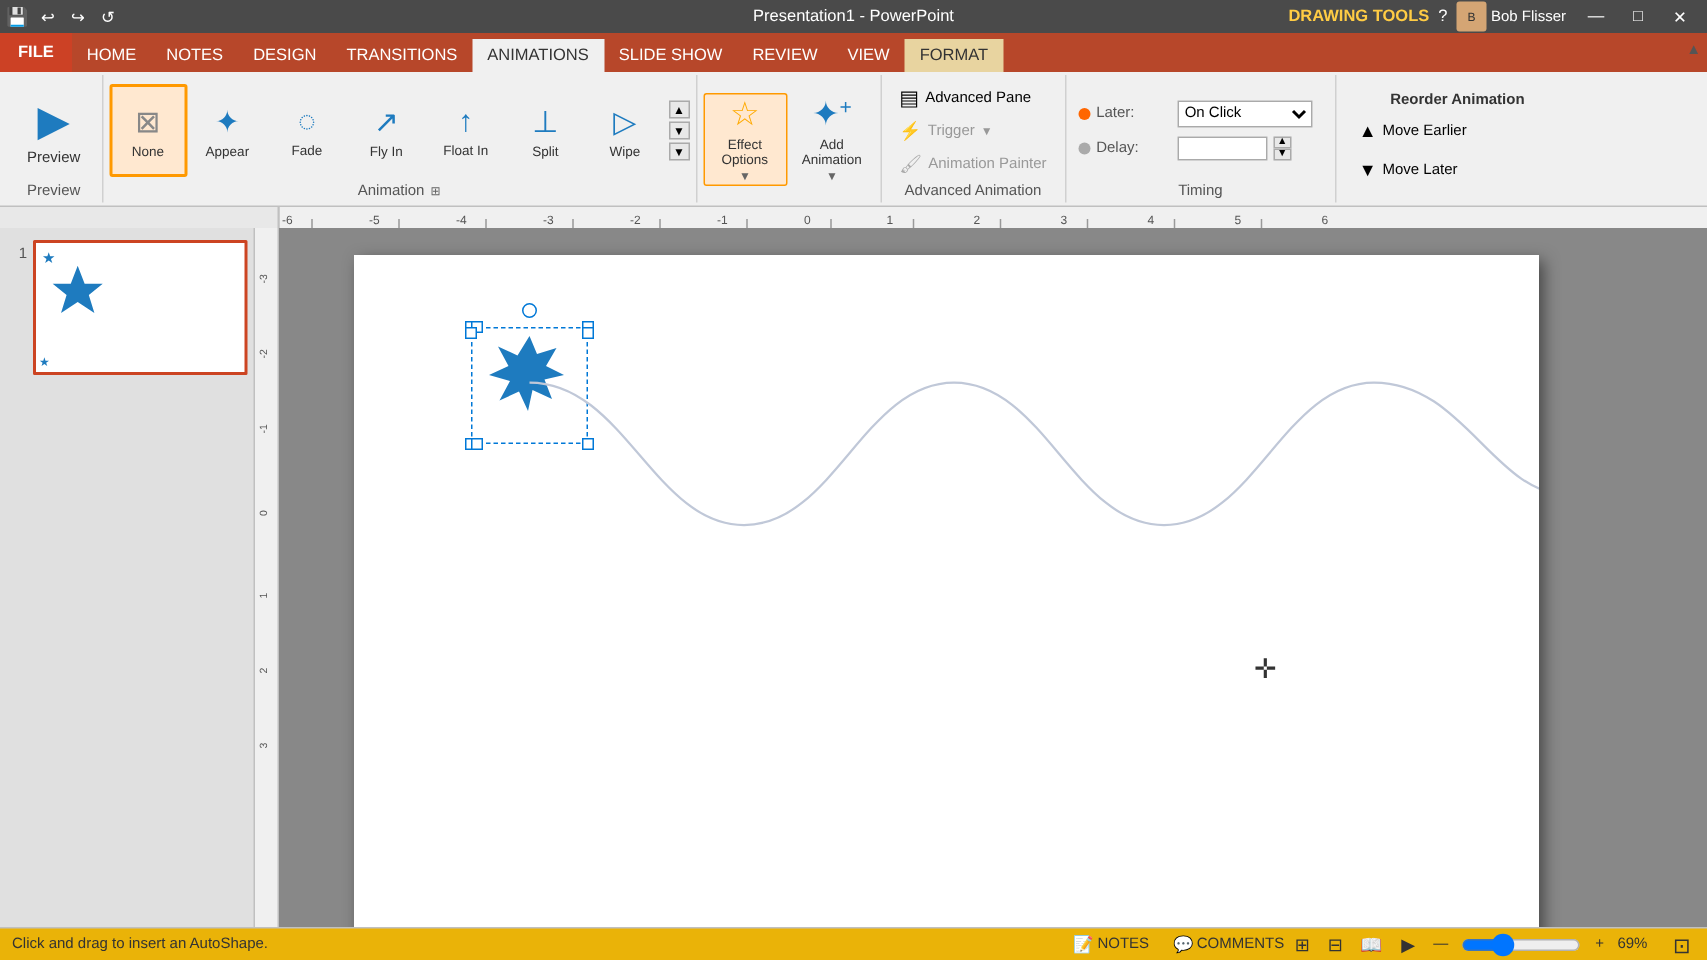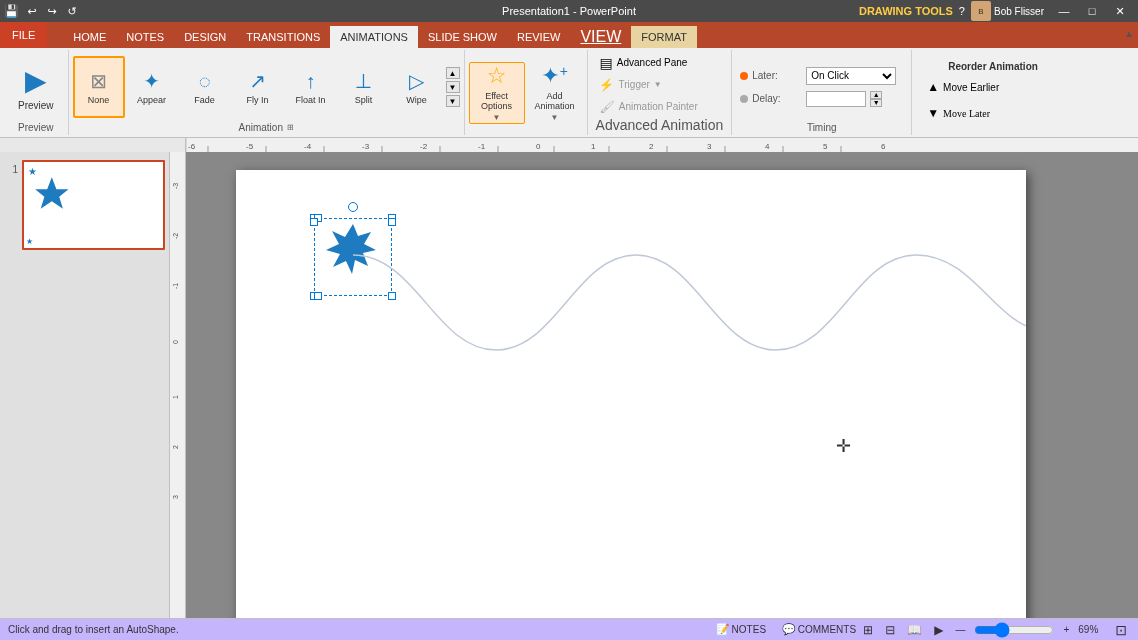--- a/index.html
+++ b/index.html
@@ -125,29 +125,29 @@
     </div>
     <div class="window-ctrl" style="display:flex;gap:0;">
       <div class="wc-btn" style="width:28px;height:22px;display:flex;align-items:center;justify-content:center;color:white;cursor:pointer;font-size:11px;">—</div>
       <div class="wc-btn" style="width:28px;height:22px;display:flex;align-items:center;justify-content:center;color:white;cursor:pointer;font-size:11px;">□</div>
       <div class="wc-btn wc-close" style="width:28px;height:22px;display:flex;align-items:center;justify-content:center;color:white;cursor:pointer;font-size:11px;">✕</div>
     </div>
   </div>
 </div>
 
 <div id="ribbon-tabs" style="background:#b7472a; display:flex; align-items:flex-end; height:26px; position:relative;">
-  <div class="ribbon-tab file" style="background:#cc4125;color:white;padding:4px 12px;font-weight:normal;font-size:11px;cursor:pointer;height:26px;display:flex;align-items:center;">FILE</div>
-  <div class="ribbon-tab" style="padding:4px 10px;font-size:11px;color:white;cursor:pointer;height:22px;display:flex;align-items:center;margin-left:16px;">HOME</div>
+  <div class="ribbon-tab file" style="background:#cc4125;color:white;padding:4px 12px;font-weight:bold;font-size:11px;cursor:pointer;height:26px;display:flex;align-items:center;">FILE</div>
+  <div class="ribbon-tab" style="padding:4px 10px;font-size:11px;color:white;cursor:pointer;height:22px;display:flex;align-items:center;">HOME</div>
   <div class="ribbon-tab" style="padding:4px 10px;font-size:11px;color:white;cursor:pointer;height:22px;display:flex;align-items:center;">NOTES</div>
   <div class="ribbon-tab" style="padding:4px 10px;font-size:11px;color:white;cursor:pointer;height:22px;display:flex;align-items:center;">DESIGN</div>
   <div class="ribbon-tab" style="padding:4px 10px;font-size:11px;color:white;cursor:pointer;height:22px;display:flex;align-items:center;">TRANSITIONS</div>
   <div class="ribbon-tab active" style="padding:4px 10px;font-size:11px;color:#333;cursor:pointer;height:22px;display:flex;align-items:center;background:#f0f0f0;">ANIMATIONS</div>
   <div class="ribbon-tab" style="padding:4px 10px;font-size:11px;color:white;cursor:pointer;height:22px;display:flex;align-items:center;">SLIDE SHOW</div>
   <div class="ribbon-tab" style="padding:4px 10px;font-size:11px;color:white;cursor:pointer;height:22px;display:flex;align-items:center;">REVIEW</div>
-  <div class="ribbon-tab" style="padding:4px 10px;font-size:16px;color:white;cursor:pointer;height:22px;display:flex;align-items:center;text-decoration:underline;">VIEW</div>
+  <div class="ribbon-tab" style="padding:4px 10px;font-size:11px;color:white;cursor:pointer;height:22px;display:flex;align-items:center;">VIEW</div>
   <div class="ribbon-tab format" style="padding:4px 10px;font-size:11px;color:#333;cursor:pointer;height:22px;display:flex;align-items:center;background:#e8d4a0;">FORMAT</div>
 </div>
 
 <div id="ribbon" style="background:#f0f0f0; border-bottom:1px solid #c0c0c0; height:90px; display:flex; align-items:stretch; padding:2px 4px; gap:0;">
 
   <div style="display:flex;flex-direction:column;align-items:center;border-right:1px solid #d0d0d0;padding:2px 8px;min-width:50px;">
     <div style="flex:1;display:flex;align-items:center;justify-content:center;">
       <div style="display:flex;flex-direction:column;align-items:center;cursor:pointer;padding:4px 6px;border-radius:2px;min-width:44px;height:60px;justify-content:center;gap:3px;">
         <div style="font-size:28px;color:#1e7bbf;">▶</div>
         <span style="font-size:10px;color:#333;">Preview</span>
@@ -233,21 +233,21 @@
       <div style="display:flex;align-items:center;gap:4px;cursor:pointer;padding:2px 4px;border-radius:2px;font-size:10px;height:20px;">
         <div style="font-size:12px;color:#aaa;">⚡</div>
         <span style="font-size:10px;color:#999;">Trigger</span>
         <div style="font-size:8px;color:#999;">▼</div>
       </div>
       <div style="display:flex;align-items:center;gap:4px;cursor:pointer;padding:2px 4px;border-radius:2px;font-size:10px;height:20px;">
         <div style="font-size:12px;color:#aaa;">🖌</div>
         <span style="font-size:10px;color:#999;">Animation Painter</span>
       </div>
     </div>
-    <div style="font-size:14px;color:#555;text-align:center;">Advanced Animation</div>
+    <div style="font-size:10px;color:#555;text-align:center;">Advanced Animation</div>
   </div>
 
   <div style="display:flex;flex-direction:column;border-right:1px solid #d0d0d0;padding:2px 8px;min-width:180px;">
     <div style="flex:1;display:flex;flex-direction:column;gap:3px;justify-content:center;">
 
       <div style="display:flex;align-items:center;gap:4px;height:20px;">
         <div style="width:8px;height:8px;background:#ff6600;border-radius:50%;"></div>
         <span style="font-size:10px;color:#555;min-width:50px;">Later:</span>
         <select style="width:90px;height:18px;font-size:10px;border:1px solid #aaa;background:white;">
           <option>On Click</option>
@@ -272,21 +272,21 @@
 
   <div style="display:flex;flex-direction:column;padding:2px 8px;min-width:120px;">
     <div style="flex:1;display:flex;flex-direction:column;gap:4px;justify-content:center;">
       <div style="font-size:10px;font-weight:bold;color:#333;padding-left:28px;">Reorder Animation</div>
       <div style="display:flex;align-items:center;gap:4px;cursor:pointer;padding:2px 6px;border-radius:2px;font-size:10px;height:22px;border:1px solid transparent;">
         <div style="font-size:12px;">▲</div>
         <span style="font-size:10px;">Move Earlier</span>
       </div>
       <div style="display:flex;align-items:center;gap:4px;cursor:pointer;padding:2px 6px;border-radius:2px;font-size:10px;height:22px;border:1px solid transparent;">
         <div style="font-size:12px;">▼</div>
-        <span style="font-size:10px;font-family:Liberation Serif, serif;">Move Later</span>
+        <span style="font-size:10px;">Move Later</span>
       </div>
     </div>
     <div style="font-size:10px;color:#555;text-align:center;"></div>
   </div>
 
   <div style="position:absolute;right:4px;top:28px;cursor:pointer;font-size:10px;color:#555;">▲</div>
 </div>
 
 <div id="ruler-top" style="background:#f0f0f0;border-bottom:1px solid #c0c0c0;height:14px;display:flex;">
   <div style="width:186px;height:14px;background:#e8e8e8;border-right:1px solid #c0c0c0;"></div>
@@ -386,21 +386,21 @@
           <path d="M 117 85 C 180 85 200 180 260 180 C 320 180 340 85 400 85 C 460 85 480 180 540 180 C 600 180 620 85 680 85 C 740 85 760 160 810 160" fill="none" stroke="#c0c8d8" stroke-width="1.5" stroke-dasharray="none"></path>
         </svg>
 
         <div style="position:absolute;top:265px;left:600px;font-size:18px;color:#333;pointer-events:none;">✛</div>
 
       </div>
     </div>
   </div>
 </div>
 
-<div id="status-bar" style="height:22px;background:#c4b5fd;border-top:1px solid #c0c0c0;display:flex;align-items:center;justify-content:space-between;padding:0 8px;font-size:10px;color:#333;">
+<div id="status-bar" style="height:22px;background:#eab308;border-top:1px solid #c0c0c0;display:flex;align-items:center;justify-content:space-between;padding:0 8px;font-size:10px;color:#333;">
   <div style="flex:1;">
     <span>Click and drag to insert an AutoShape.</span>
   </div>
   <div style="display:flex;gap:8px;align-items:center;">
     <div style="display:flex;align-items:center;gap:2px;cursor:pointer;padding:1px 4px;border-radius:2px;">
       <span style="font-size:11px;">📝</span>
       <span style="font-size:10px;">NOTES</span>
     </div>
     <div style="display:flex;align-items:center;gap:2px;cursor:pointer;padding:1px 4px;border-radius:2px;">
       <span style="font-size:11px;">💬</span>

